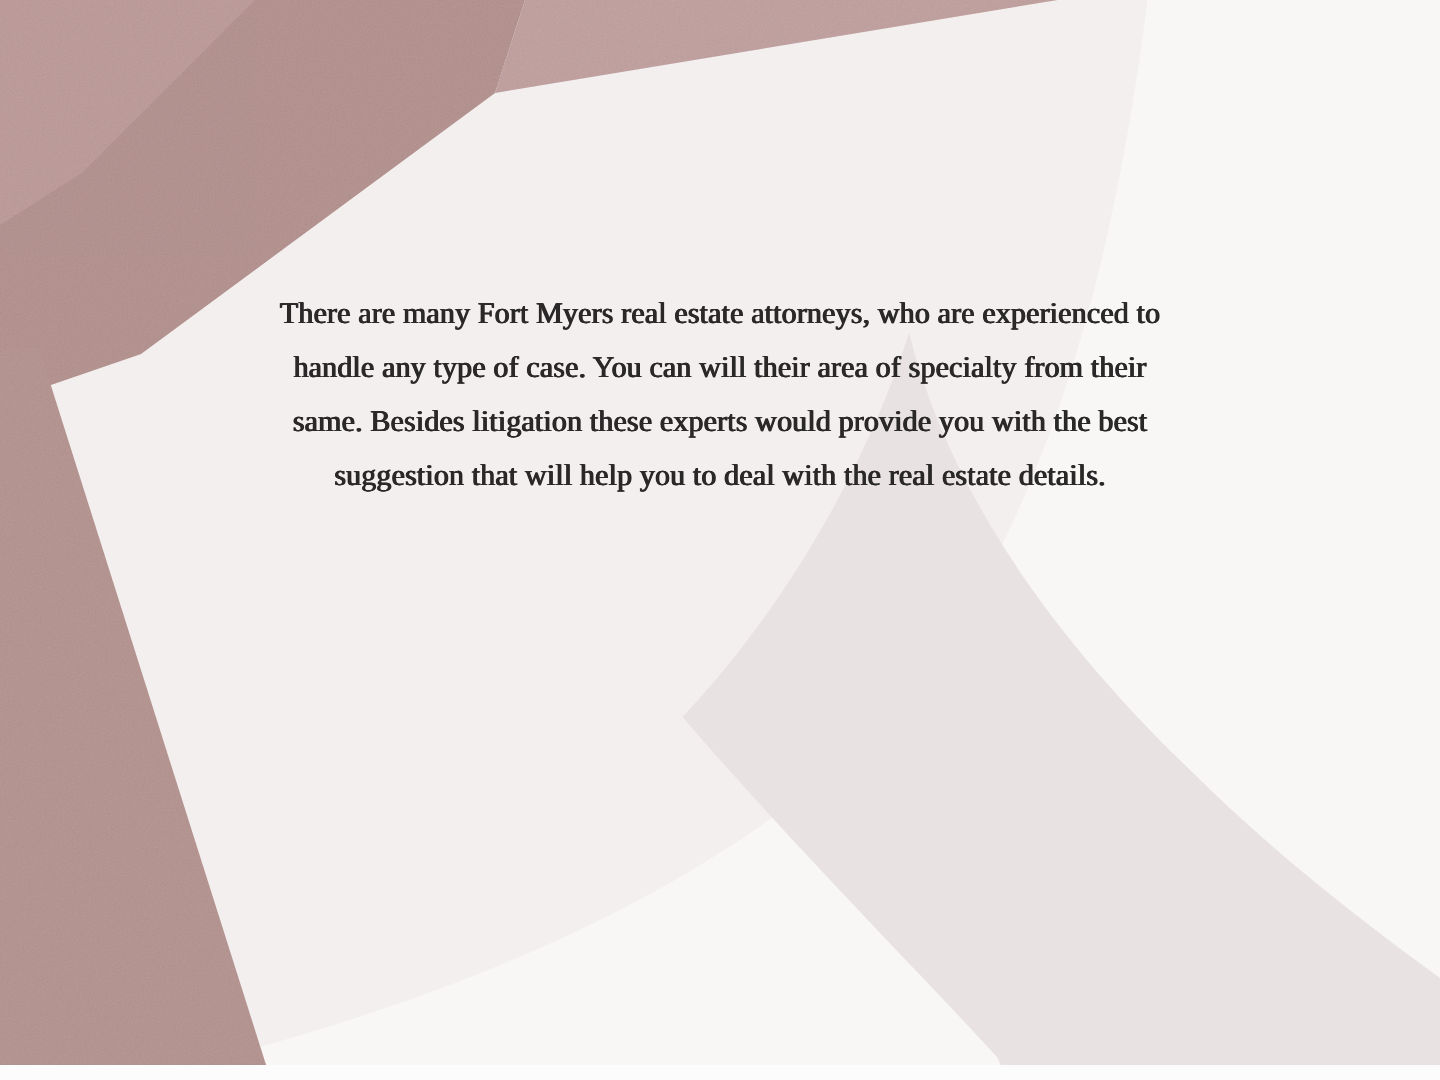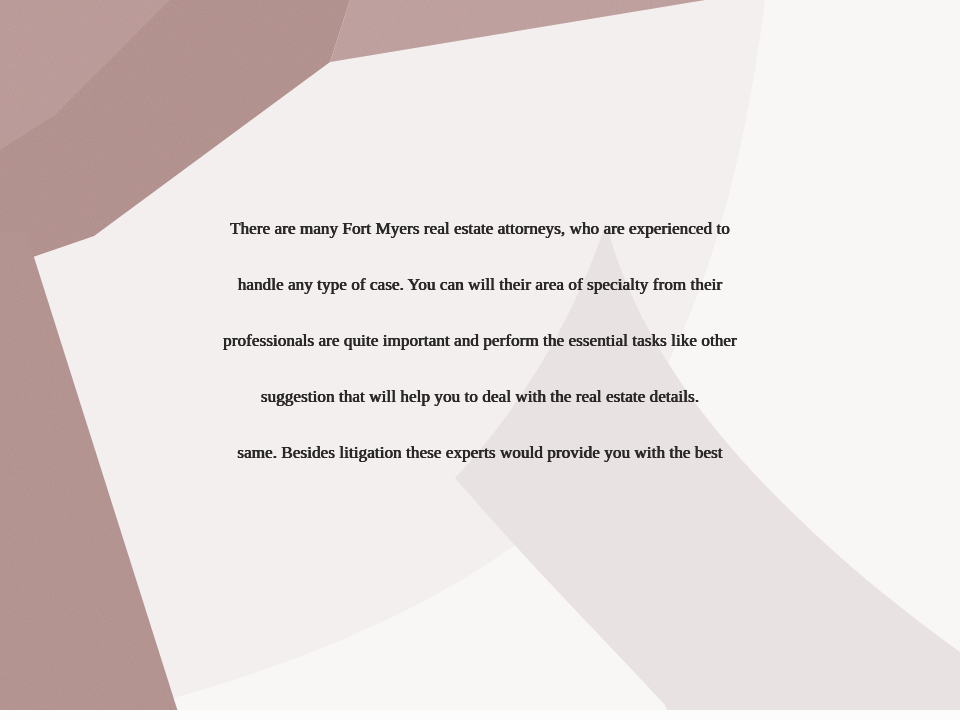--- a/index.html
+++ b/index.html
@@ -19,27 +19,26 @@
     position:relative;width:960px;height:720px;overflow:hidden;
     font-family:"Liberation Serif", serif;
   }
   .bg{position:absolute;inset:0;width:960px;height:720px;display:block;}
   .text-block{
     position:absolute;left:0;right:0;top:191px;
     text-align:center;
     color:var(--text-color);
   }
   .text-line{
-    font-size:17px;
+    font-size:20px;
     line-height:36px;
     white-space:nowrap;
     letter-spacing:0.1px;
     
     text-shadow:0.45px 0 0 currentColor, -0.35px 0 0 currentColor;
-    margin-top:20px;
   }
 </style>
 </head>
 <body>
 
 <div class="slide">
 
   <svg class="bg" viewBox="0 0 960 720" preserveAspectRatio="none" aria-hidden="true">
     <defs>
       <filter id="noisef" x="0" y="0" width="100%" height="100%">
@@ -70,18 +69,17 @@
 
       <rect x="0" y="0" width="960" height="720" clip-path="url(#mauveclip)" filter="url(#noisef)" opacity="0.16"></rect>
     </g>
 
     <rect x="0" y="710" width="960" height="10" style="fill:var(--bottom-strip)"></rect>
   </svg>
 
   <div class="text-block">
     <div class="text-line">There are many Fort Myers real estate attorneys, who are experienced to</div>
     <div class="text-line">handle any type of case. You can will their area of specialty from their</div>
-    <div class="text-line">professionals are quite important and perform the essential tasks like other</div>
+    <div class="text-line">same. Besides litigation these experts would provide you with the best</div>
     <div class="text-line">suggestion that will help you to deal with the real estate details.</div>
-    <div class="text-line">same. Besides litigation these experts would provide you with the best</div>
   </div>
 
 </div>
 
 </body></html>

